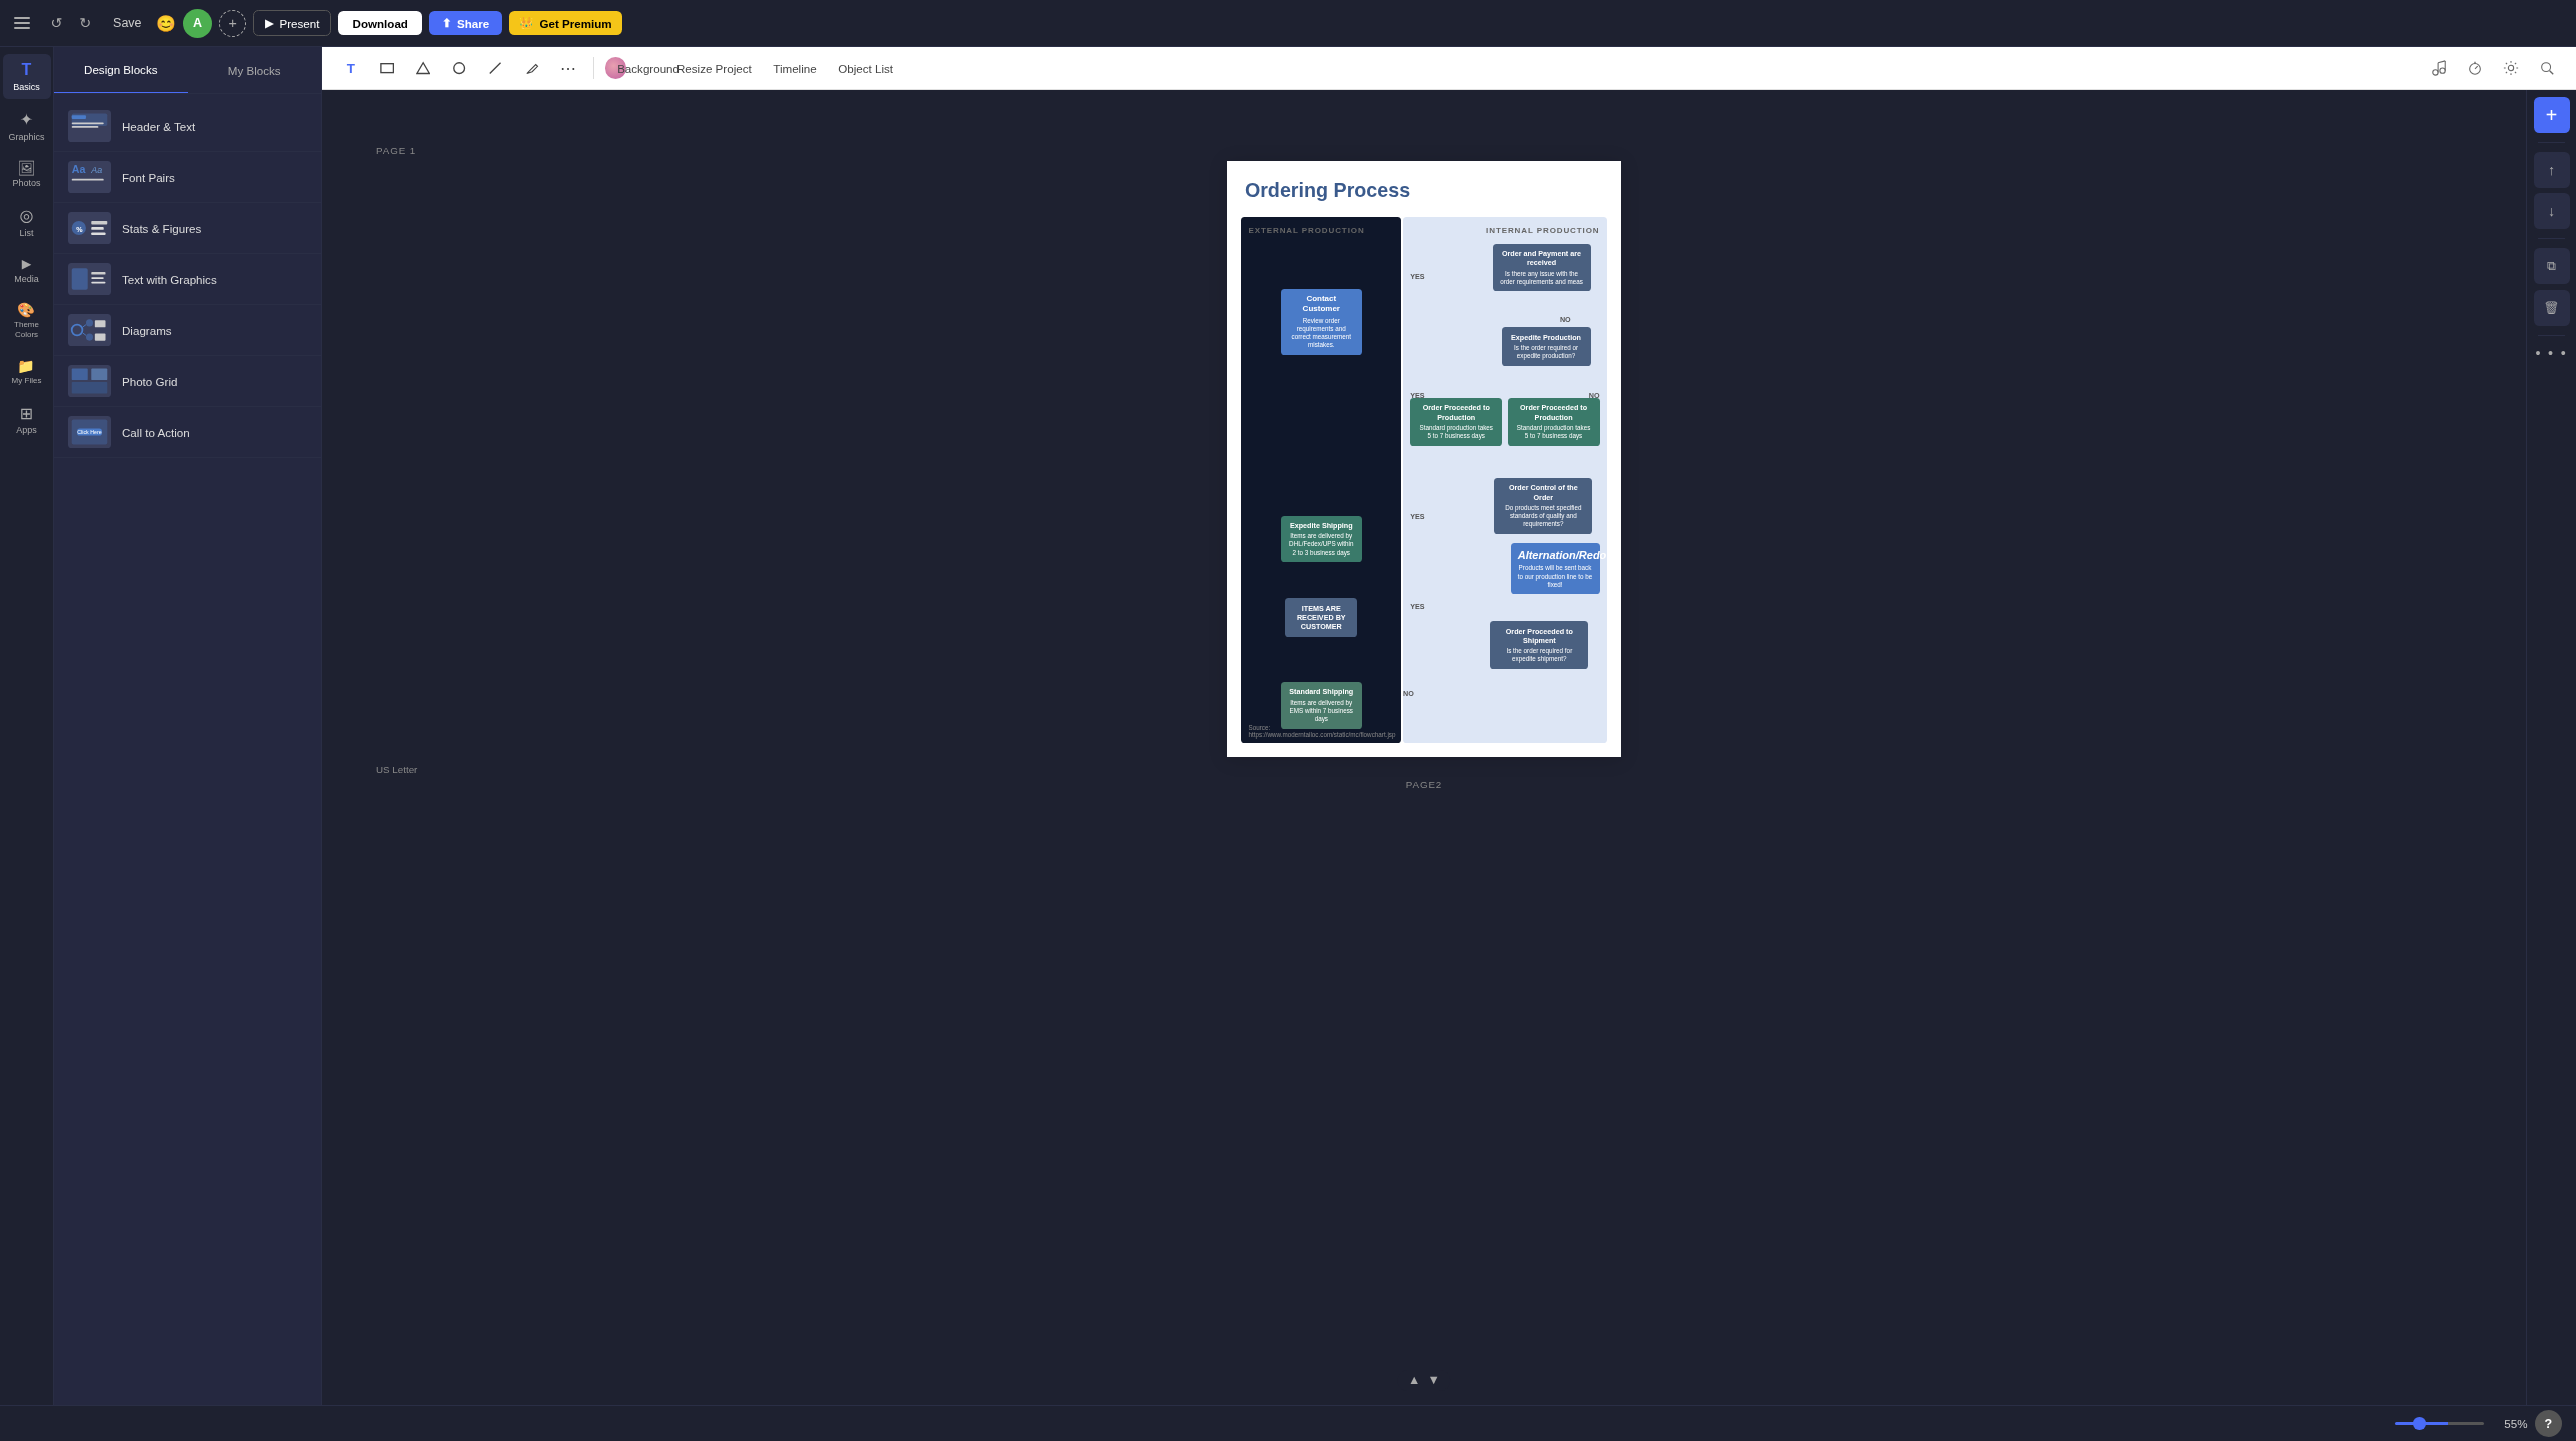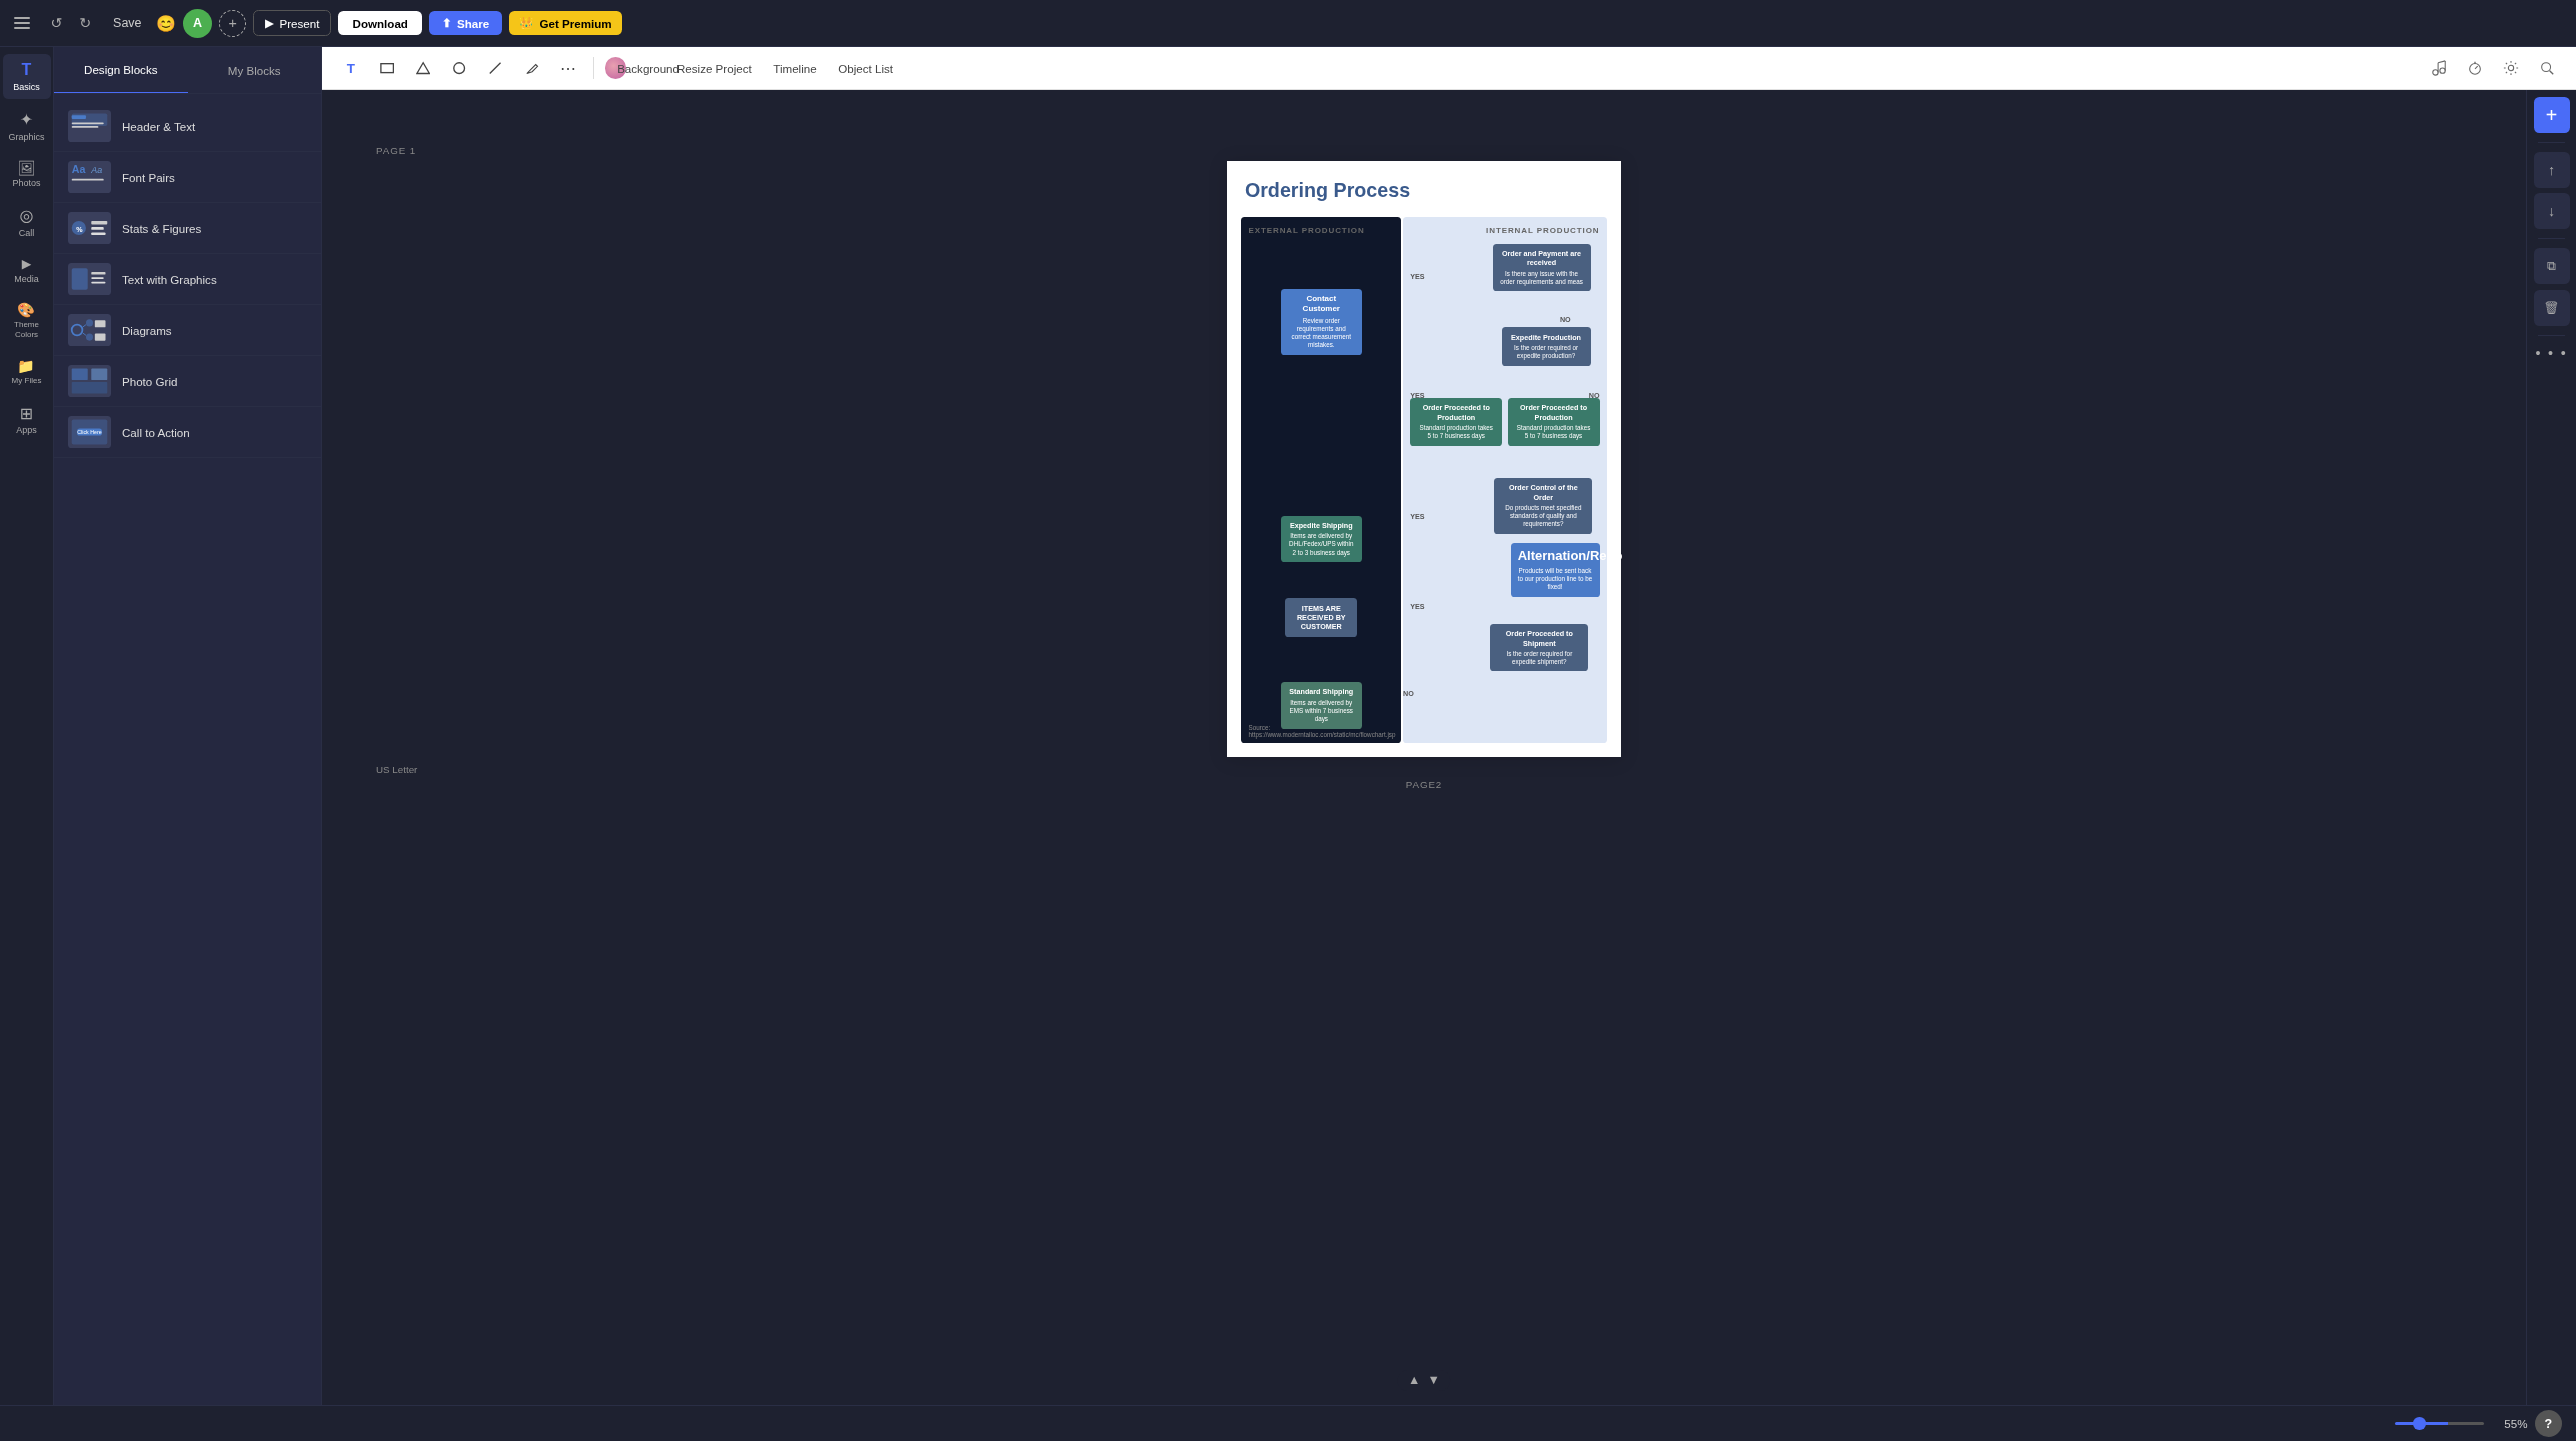--- a/index.html
+++ b/index.html
@@ -195,21 +195,21 @@
     <div class="sidebar-icon-item">
       <div class="icon">✦</div>
       <div class="label">Graphics</div>
     </div>
     <div class="sidebar-icon-item">
       <div class="icon" style="font-size:14.3px;">🖼</div>
       <div class="label">Photos</div>
     </div>
     <div class="sidebar-icon-item">
       <div class="icon">◎</div>
-      <div class="label">Call</div>
+      <div class="label">List</div>
     </div>
     <div class="sidebar-icon-item">
       <div class="icon" style="font-size:12.5px;">▶</div>
       <div class="label">Media</div>
     </div>
     <div class="sidebar-icon-item">
       <div class="icon" style="font-size:14.3px;">🎨</div>
       <div class="label" style="font-size:8px;text-align:center;line-height:1.2;">Theme Colors</div>
     </div>
     <div class="sidebar-icon-item">
@@ -479,21 +479,21 @@
                     <div style="font-weight:700;font-size:7.2px;">Order Control of the Order</div>
                     <div style="font-size:6.3px;margin-top:1.8px;">Do products meet specified standards of quality and requirements?</div>
                   </div>
                 </div>
 
                 <div style="position:absolute;top:358px;right:7.2px;font-size:7.2px;color:#555;font-weight:600;">NO</div>
                 <div style="position:absolute;top:385px;left:7.2px;font-size:7.2px;color:#555;font-weight:600;">YES</div>
 
                 <div style="margin:9px 0 0 auto;width:89px;">
                   <div class="fc-node" style="width:89px;background:#4a7bc8;font-size:6.3px;">
-                    <div style="font-weight:700;font-size:13px;">Alternation/Redo</div>
+                    <div style="font-weight:700;font-size:11px;font-style:italic;">Alternation/Redo</div>
                     <div style="margin-top:1.8px;">Products will be sent back to our production line to be fixed!</div>
                   </div>
                 </div>
 
                 <div style="margin:27px auto 0;width:106px;margin-left:auto;margin-right:7.2px;">
                   <div class="fc-node dark" style="width:98px;">
                     <div style="font-weight:700;font-size:7.2px;">Order Proceeded to Shipment</div>
                     <div style="font-size:6.3px;margin-top:1.8px;">Is the order required for expedite shipment?</div>
                   </div>
                 </div>

